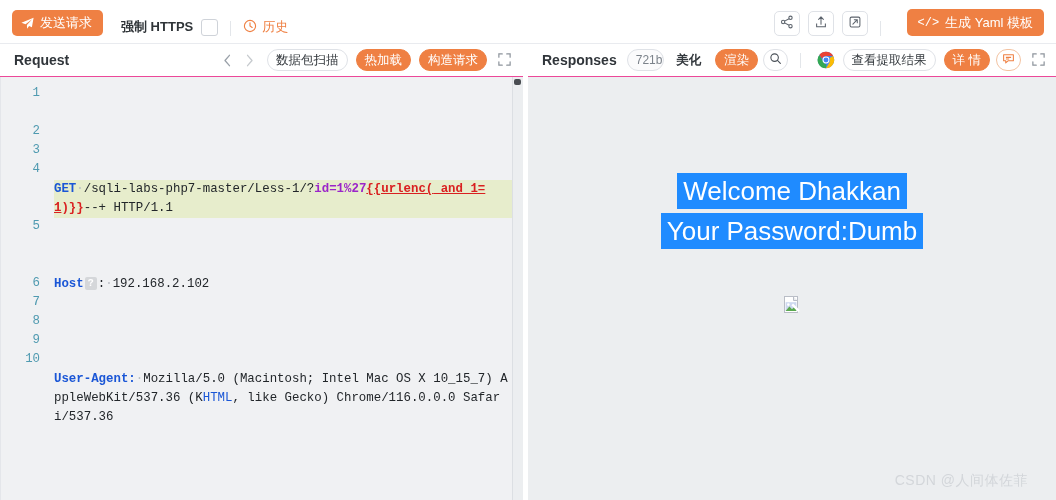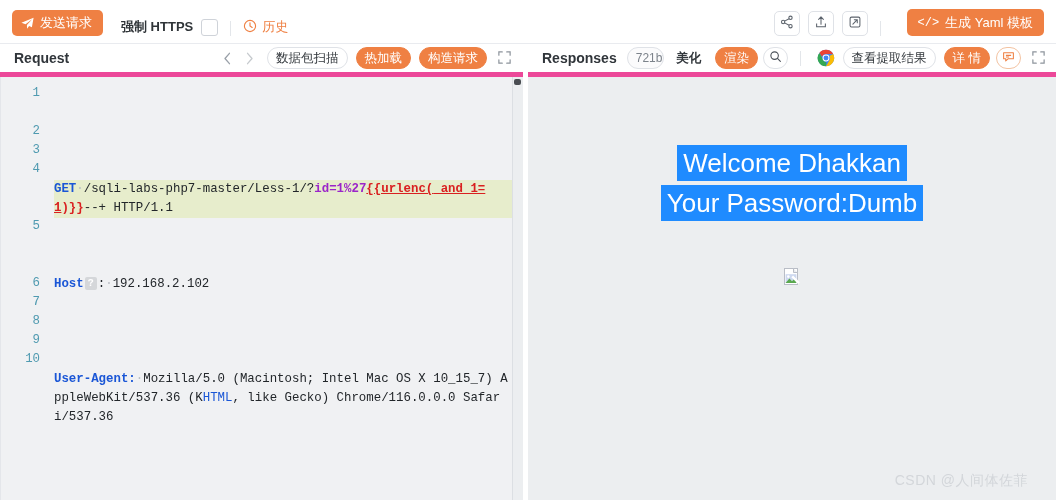--- a/index.html
+++ b/index.html
@@ -53,21 +53,21 @@
   .code-tag { font-family: "Liberation Mono", monospace; font-size: 12px; }
 
   
   .panes { position: absolute; left: 0; top: 44px; width: 1056px; height: 456px; display: flex; }
   .pane-left { width: 523px; height: 456px; background: #fff; position: relative; }
   .pane-gap { width: 5px; height: 456px; background: #ffffff; }
   .pane-right { width: 528px; height: 456px; background: #fff; position: relative; }
 
   .pane-head {
     height: 33px; display: flex; align-items: center; padding: 0 10px 0 14px;
-    background: #ffffff; border-bottom: 5px solid #ec4899;
+    background: #ffffff; border-bottom: 1px solid #ec4899;
   }
   .pane-title { font-size: 14px; color: #30353a; font-weight: 600; white-space: nowrap; }
   .nav-arrows { display: flex; align-items: center; margin-left: auto; gap: 2px; }
   .nav-arrow {
     width: 20px; height: 20px; display: flex; align-items: center; justify-content: center;
     color: #9aa1a9; font-size: 14px; cursor: pointer;
   }
   .nav-arrow.dim { color: #c6cace; }
   .pill {
     height: 22px; border: 1px solid #dfe2e7; border-radius: 11px; background: #fff;
@@ -137,21 +137,21 @@
   }
   .editor-left-border { position:absolute; left:0; top:0; bottom:0; width:1px; background:#e4e6ea; }
 
   
   .render-area {
     position: absolute; top: 33px; left: 0; right: 0; bottom: 0;
     background: #eceef0; overflow: hidden;
   }
   .resp-body {
     position: absolute; top: 0; left: 0; right: 0; bottom: 0;
-    padding-top: 66px; text-align: center;
+    padding-top: 94px; text-align: center;
     font-family: "Liberation Sans", sans-serif;
   }
   .resp-line { font-size: 26px; line-height: 40px; color: #111; }
   .resp-line span.sel {
     background: #1f8bff; color: #ffffff; padding: 3px 6px;
     box-decoration-break: clone; -webkit-box-decoration-break: clone;
   }
   .broken-img {
     margin-top: 44px; display: inline-block; width: 20px; height: 20px;
   }

